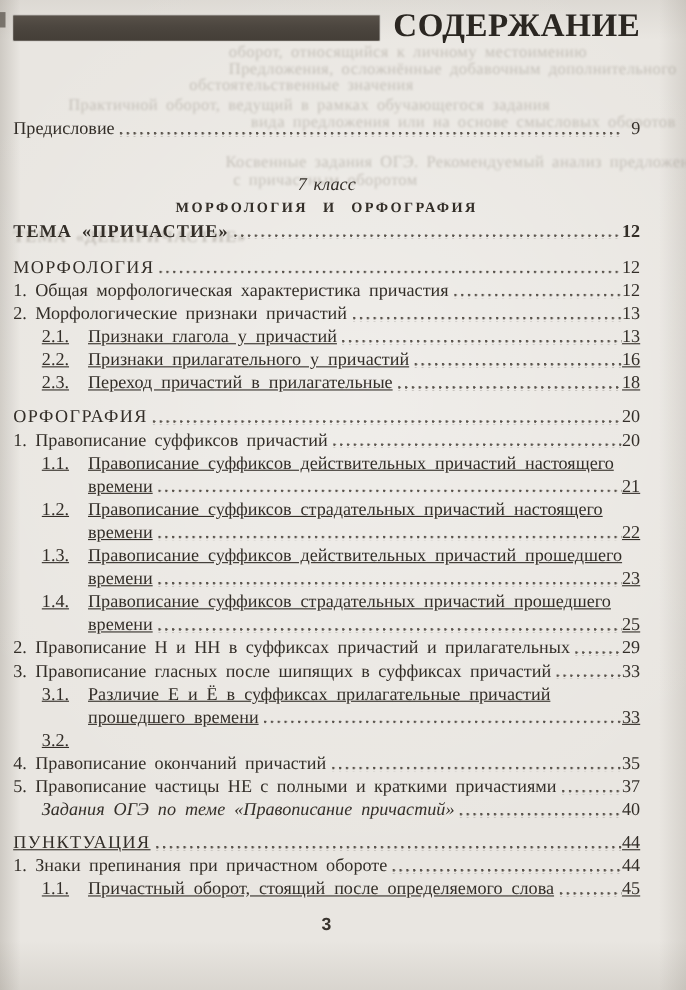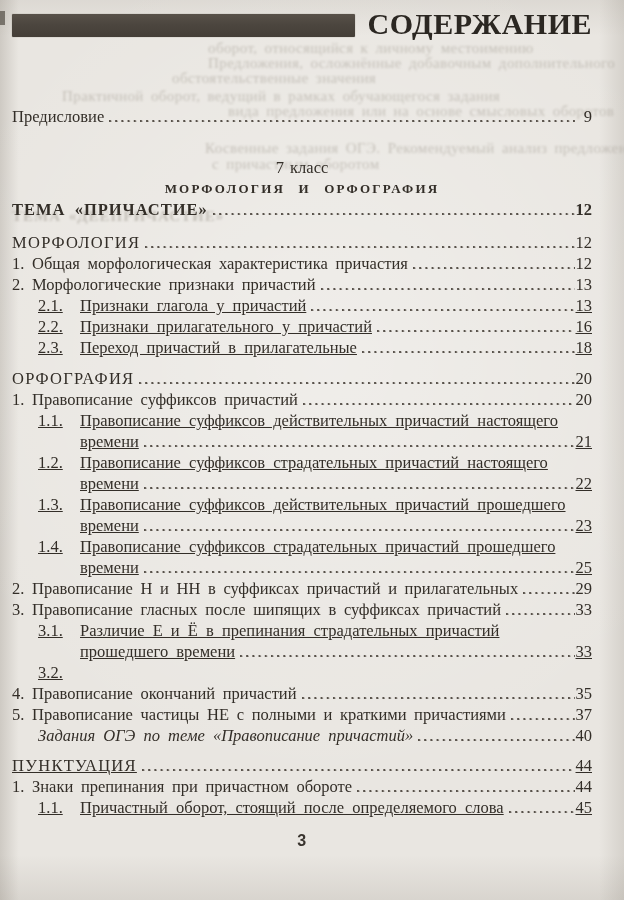--- a/index.html
+++ b/index.html
@@ -14,21 +14,21 @@
       linear-gradient(180deg, rgba(130,122,110,.12), rgba(0,0,0,0) 4%, rgba(0,0,0,0) 95%, rgba(130,122,110,.16));
   }
   .ghost-layer{
     position:absolute;inset:0;z-index:0;pointer-events:none;
     filter:blur(1.1px);opacity:.5;color:#a09a90;
     font-size:15px;letter-spacing:.4px;word-spacing:3px;
   }
   .ghost-line{position:absolute;white-space:nowrap;}
   .ghost-line.b{font-weight:bold;letter-spacing:1px;}
   .edge-mark{position:absolute;left:0;top:11px;width:5px;height:14px;background:#5b554d;opacity:.75;z-index:2;}
-  .page-inner{position:absolute;inset:0;z-index:1;padding:8px 32px 0 12px;box-sizing:border-box;}
+  .page-inner{position:absolute;inset:0;z-index:1;padding:8px 42px 0 12px;box-sizing:border-box;}
 
   .tocheader{display:flex;align-items:center;}
   .rule-bar{flex:1;height:23px;margin:3px 13px 0 0;border-radius:1px;
     background:linear-gradient(180deg,#585149 0%,#4c463f 45%,#443e37 100%);
     box-shadow:0 0 1px rgba(40,36,30,.6);}
   .title{font-size:30px;font-weight:bold;line-height:32px;letter-spacing:.5px;color:#2b2722;white-space:nowrap;}
 
   .toc{margin-top:66px;font-size:16.5px;line-height:21px;}
   .entry{margin:0;}
   .row{display:flex;align-items:flex-start;}
@@ -81,21 +81,21 @@
   </div>
 
   <div class="toc" id="toc">
       <div class="entry plain">
         <div class="row">
           <span class="label">Предисловие</span>
           <span class="leader"></span>
           <span class="pagenum">9</span>
         </div>
       </div>
-      <div class="entry center-row-wrap" style="margin-top: 30px;">
+      <div class="entry center-row-wrap" style="margin-top: 30px; font-style: italic;">
         <div class="center-row">7 класс</div>
       </div>
       <div class="entry center-row-wrap">
         <div class="center-row center-bold">МОРФОЛОГИЯ И ОРФОГРАФИЯ</div>
       </div>
       <div class="entry bold-caps" style="">
         <div class="row">
           <span class="label">ТЕМА «ПРИЧАСТИЕ»</span>
           <span class="leader"></span>
           <span class="pagenum">12</span>
@@ -220,21 +220,21 @@
       <div class="entry item">
         <div class="row">
           <span class="label">3. Правописание гласных после шипящих в суффиксах причастий</span>
           <span class="leader"></span>
           <span class="pagenum">33</span>
         </div>
       </div>
       <div class="entry sub">
         <span class="num">3.1.</span>
         <div class="content">
-          <div class="cline">Различие Е и Ё в препинания страдательных причастий</div>
+          <div class="cline">Различие Е и Ё в суффиксах прилагательные причастий</div>
           <div class="row">
             <span class="label">прошедшего времени</span>
             <span class="leader"></span>
             <span class="pagenum">33</span>
           </div>
         </div>
       </div>
       <div class="entry sub">
         <span class="num">3.2.</span>
         <div class="content">

